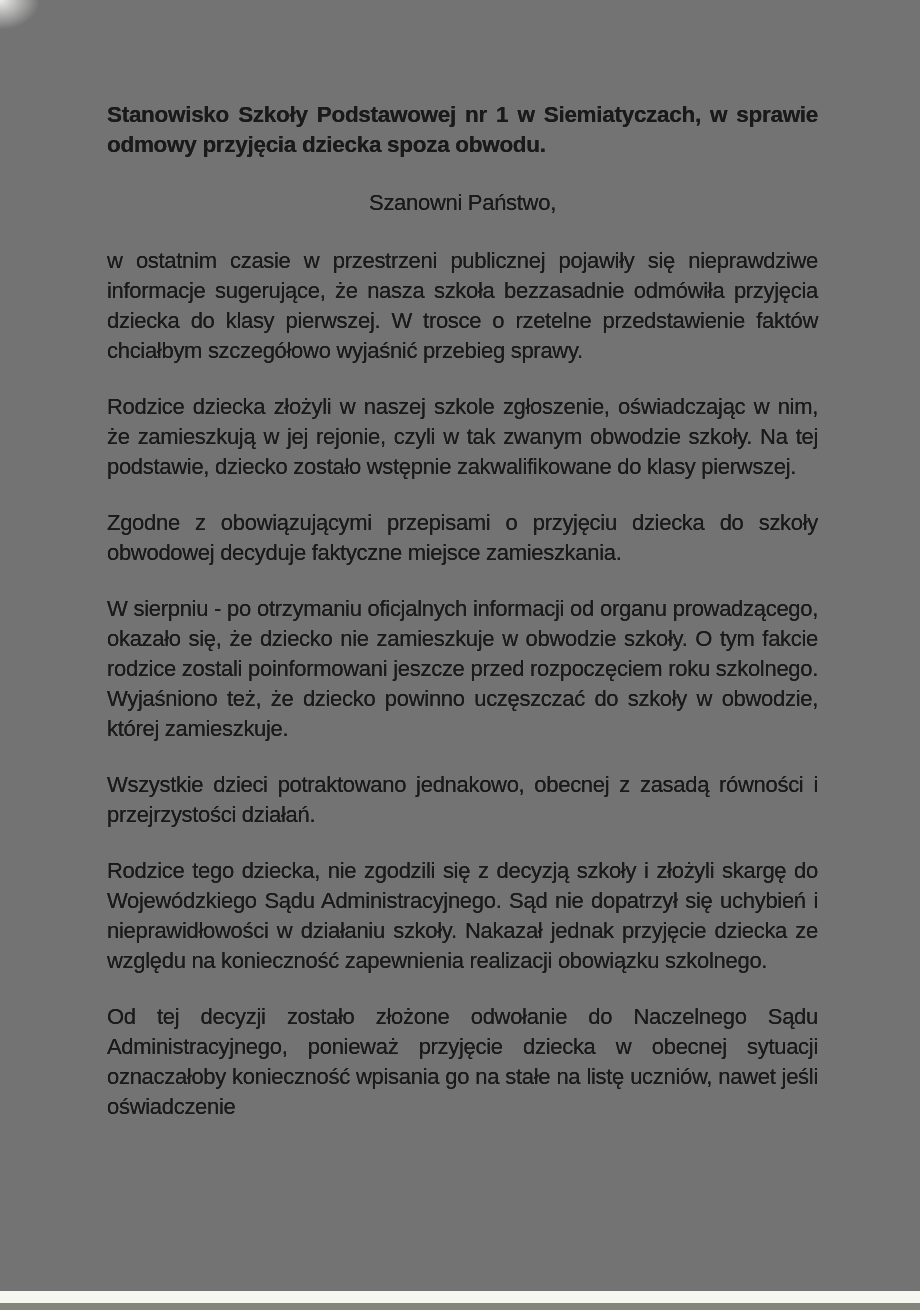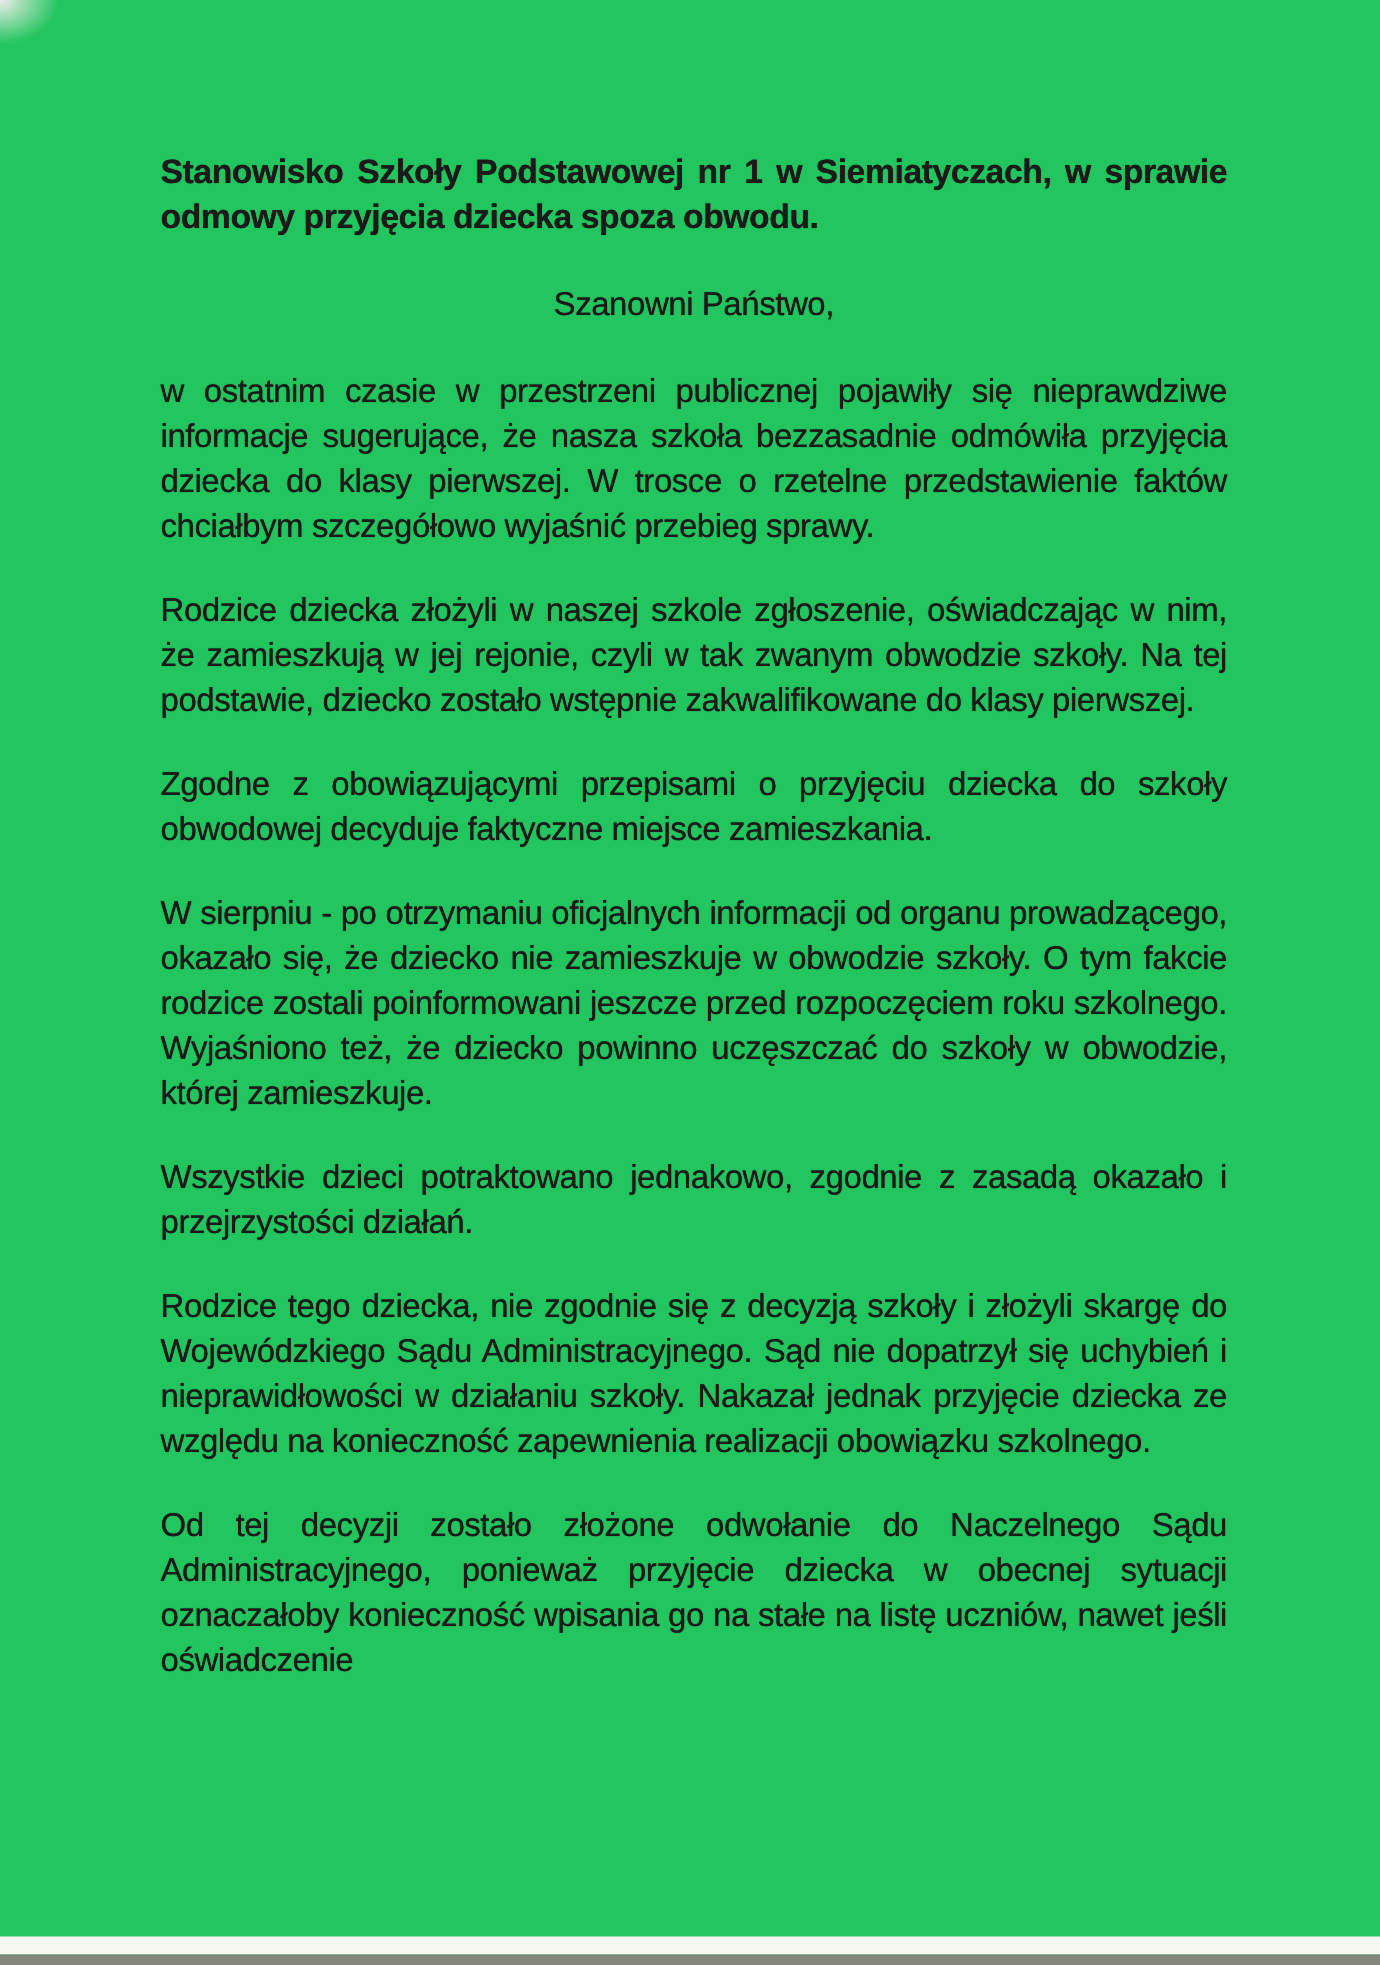--- a/index.html
+++ b/index.html
@@ -14,21 +14,21 @@
     font-family: "Liberation Sans", sans-serif;
     color: #1a1a1a;
     overflow: hidden;
   }
   .page {
     position: absolute;
     top: 0;
     left: 0;
     width: 920px;
     height: 1310px;
-    background: #22c55e;
+    background: #737373;
   }
   .corner-smudge {
     position: absolute;
     top: 0;
     left: 0;
     width: 40px;
     height: 30px;
     background: radial-gradient(ellipse at top left, #ededeb 0%, rgba(237,237,235,0) 70%);
   }
   .content {
@@ -91,23 +91,23 @@
     <p class="para"><span>w ostatnim czasie w przestrzeni publicznej pojawiły się nieprawdziwe informacje sugerujące, że nasza szkoła bezzasadnie odmówiła przyjęcia dziecka do klasy pierwszej. W trosce o rzetelne przedstawienie faktów chciałbym szczegółowo wyjaśnić przebieg sprawy.</span><strong></strong></p>
 
     <p class="para"><span>Rodzice dziecka złożyli w naszej szkole zgłoszenie, oświadczając w nim, że zamieszkują w jej rejonie, czyli w tak zwanym obwodzie szkoły. Na tej podstawie, dziecko zostało wstępnie zakwalifikowane do klasy pierwszej.</span><strong></strong></p>
 
     <p class="para"><span>Zgodne z obowiązującymi przepisami o przyjęciu dziecka do szkoły obwodowej decyduje faktyczne miejsce zamieszkania.</span><strong></strong></p>
 
     <p class="para"><span>W sierpniu - po otrzymaniu oficjalnych informacji od organu prowadzącego, okazało się, że dziecko nie zamieszkuje w obwodzie szkoły. O tym fakcie rodzice zostali poinformowani jeszcze przed rozpoczęciem roku szkolnego. Wyjaśniono też, że dziecko powinno uczęszczać do szkoły w obwodzie, której zamieszkuje.</span><strong></strong></p>
 
 
 
-    <p class="para"><span>Wszystkie dzieci potraktowano jednakowo, zgodnie z zasadą okazało i przejrzystości działań.</span><strong></strong></p>
+    <p class="para"><span>Wszystkie dzieci potraktowano jednakowo, obecnej z zasadą równości i przejrzystości działań.</span><strong></strong></p>
 
-    <p class="para"><span>Rodzice tego dziecka, nie zgodnie się z decyzją szkoły i złożyli skargę do Wojewódzkiego Sądu Administracyjnego. Sąd nie dopatrzył się uchybień i nieprawidłowości w działaniu szkoły. Nakazał jednak przyjęcie dziecka ze względu na konieczność zapewnienia realizacji obowiązku szkolnego.</span><strong></strong></p>
+    <p class="para"><span>Rodzice tego dziecka, nie zgodzili się z decyzją szkoły i złożyli skargę do Wojewódzkiego Sądu Administracyjnego. Sąd nie dopatrzył się uchybień i nieprawidłowości w działaniu szkoły. Nakazał jednak przyjęcie dziecka ze względu na konieczność zapewnienia realizacji obowiązku szkolnego.</span><strong></strong></p>
 
     <p class="para"><span>Od tej decyzji zostało złożone odwołanie do Naczelnego Sądu Administracyjnego, ponieważ przyjęcie dziecka w obecnej sytuacji oznaczałoby konieczność wpisania go na stałe na listę uczniów, nawet jeśli oświadczenie</span><strong></strong></p>
 
   </div>
 
   <div class="footer-strip"></div>
   <div class="footer-bar"></div>
 
 </div>
 

